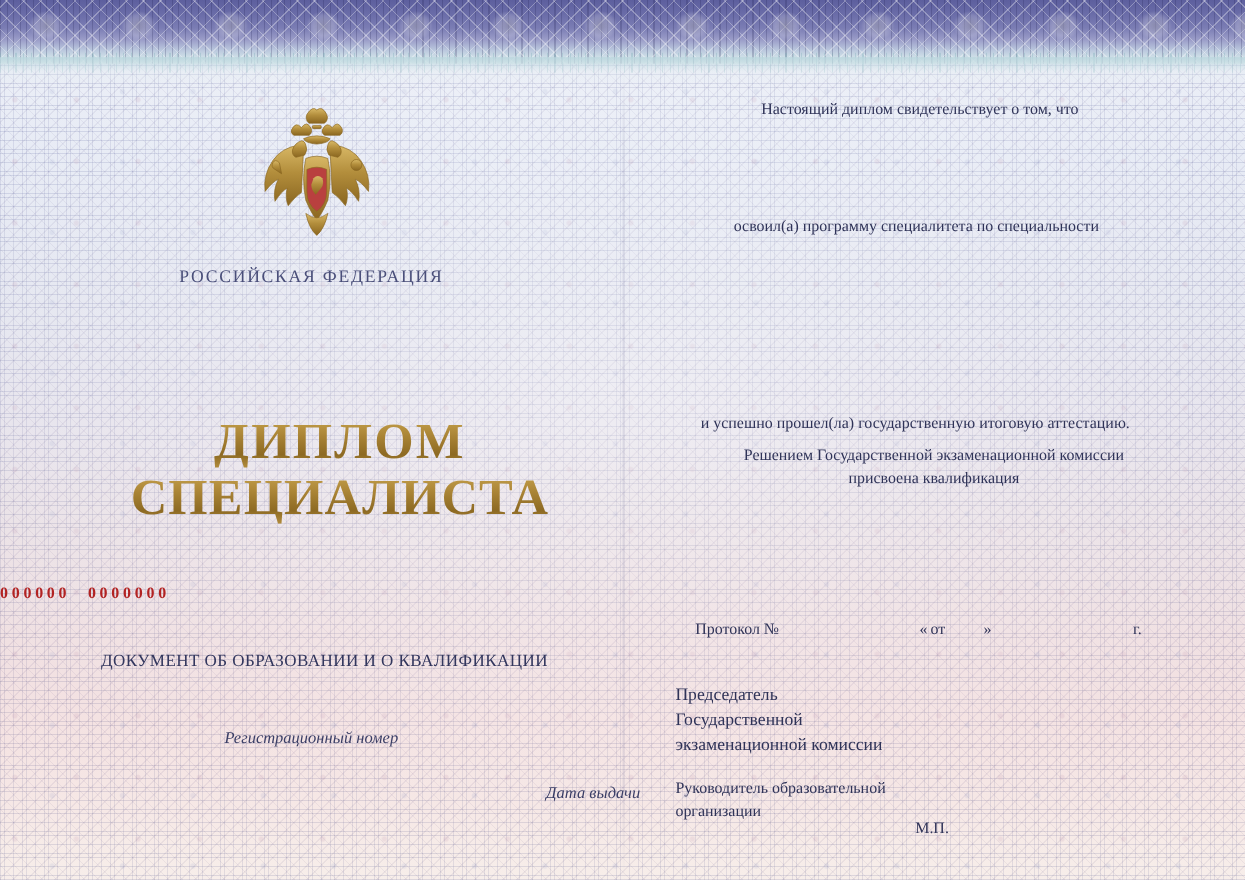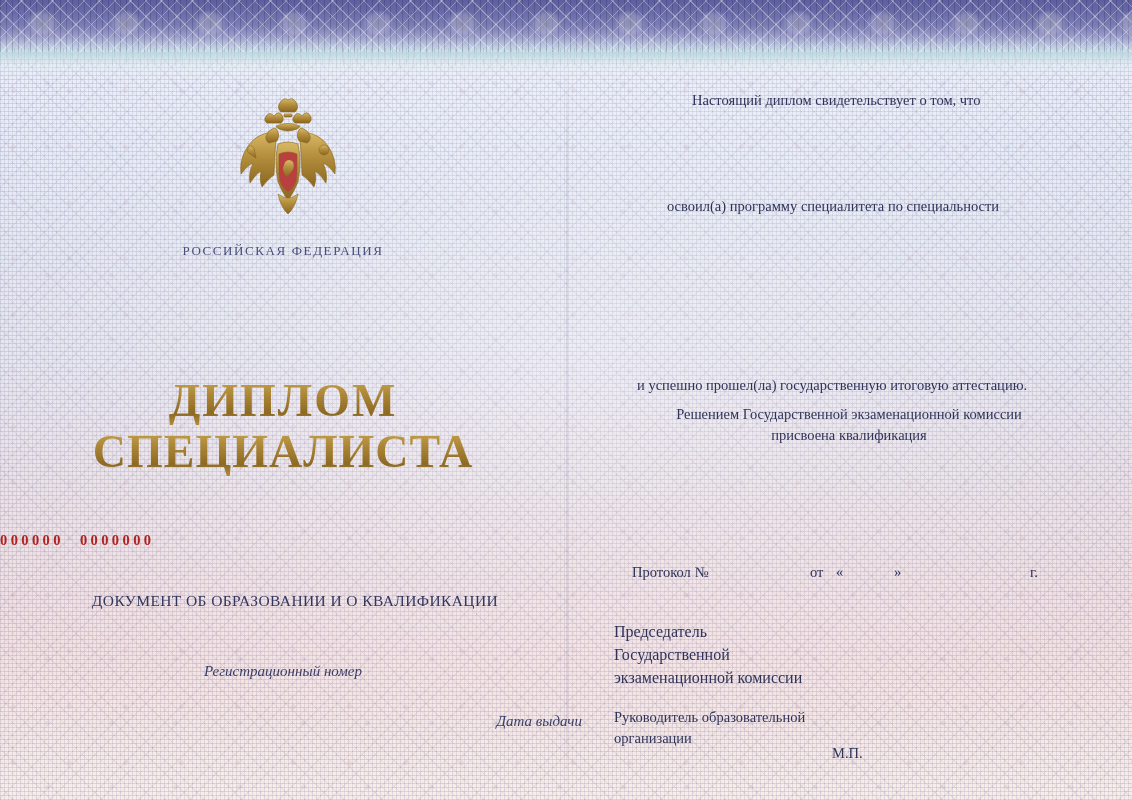--- a/index.html
+++ b/index.html
@@ -129,31 +129,32 @@
     top: 98px;
     width: 112px;
     height: 128px;
   }
   .fed-label {
     position: absolute;
     left: 0; right: 0;
     top: 243px;
     text-align: center;
     width: 566px;
-    font-size: 13px;
+    font-size: 16px;
     letter-spacing: 1.6px;
     color: #4a4f7a;
     font-family: "Liberation Serif", serif;
   }
   .title-block {
     position: absolute;
     left: 0;
     top: 378px;
     width: 566px;
     text-align: center;
+    padding-left: 26px;
   }
   .title-line1, .title-line2 {
     font-family: "Liberation Serif", serif;
     font-weight: 700;
     color: #9c7a2e;
     background: linear-gradient(to bottom, #c8a44e 0%, #a98335 40%, #8d6a23 75%, #b28c3c 100%);
     -webkit-background-clip: text;
     background-clip: text;
     -webkit-text-fill-color: transparent;
     letter-spacing: 2px;
@@ -222,21 +223,21 @@
   }
 
   .protocol-row {
     position: absolute;
     left: 632px; top: 564px;
     width: 470px;
     font-size: 14.5px;
     color: #2f3358;
   }
   .protocol-row .lbl-no { position: absolute; left: 0; top: 0; }
-  .protocol-row .lbl-ot { position: absolute; left: 178px; top: 0; }
+  .protocol-row .lbl-ot { position: absolute; left: 178px; top: 0; padding-left: 36px; }
   .protocol-row .lbl-q1 { position: absolute; left: 204px; top: 0; }
   .protocol-row .lbl-q2 { position: absolute; left: 262px; top: 0; }
   .protocol-row .lbl-g  { position: absolute; left: 398px; top: 0; }
 
   .chair-block {
     position: absolute;
     left: 614px; top: 620px;
     font-size: 16px;
     color: #2f3358;
     line-height: 1.45;

